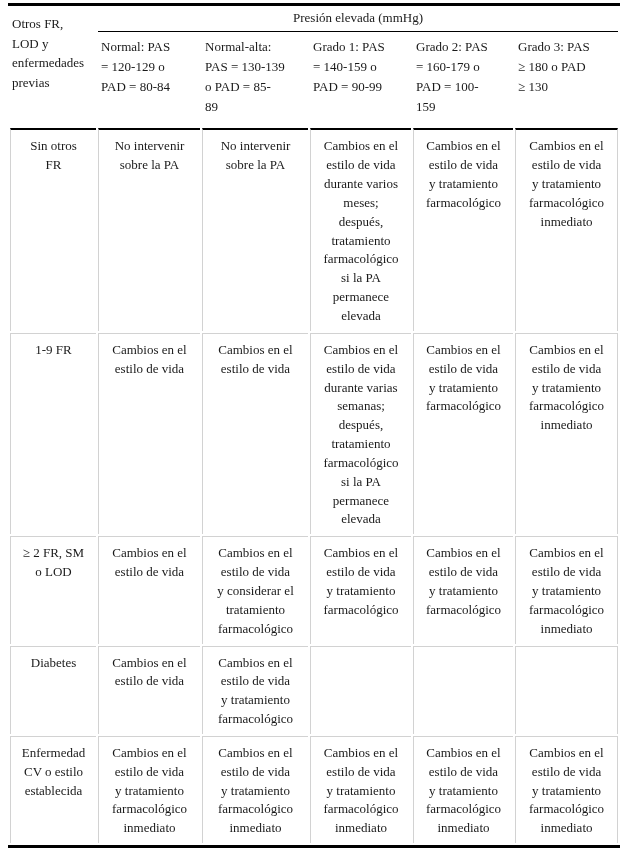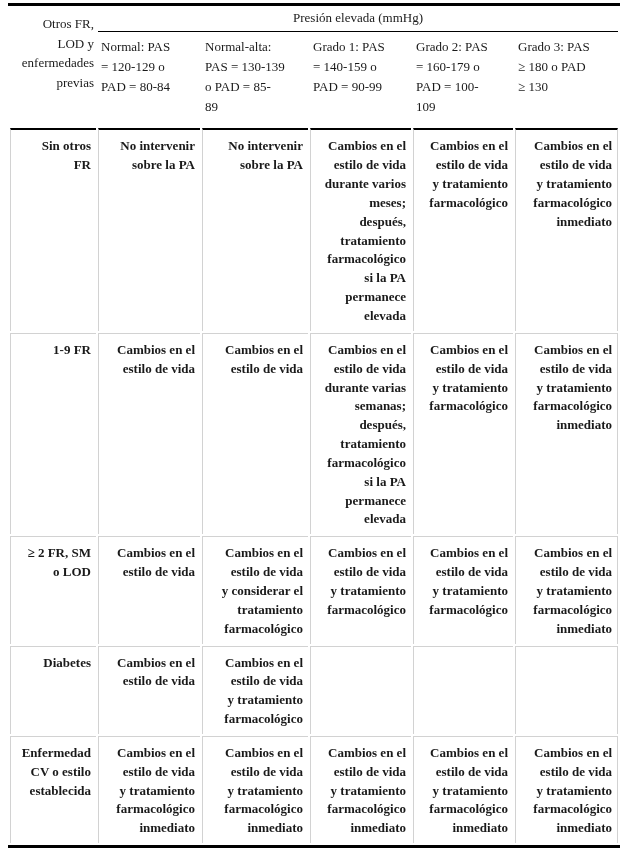--- a/index.html
+++ b/index.html
@@ -32,39 +32,38 @@
     font-size: 13px;
     color: var(--text);
   }
   th, td {
     font-weight: normal;
     vertical-align: top;
     white-space: pre-line;
     line-height: 1.45;
   }
   th.corner {
-    text-align: right;
+    text-align: left;
     padding: 6px 2px;
     line-height: 1.5;
   }
   th.group {
     text-align: center;
     padding: 1px 4px 3px 4px;
     border-bottom: 1px solid var(--rule);
   }
   th.sub {
     text-align: left;
     padding: 3px 3px 9px 3px;
     line-height: 1.55;
   }
   td {
-    text-align: right;
+    text-align: center;
     padding: 7px 5px 5px 5px;
     border-left: 1px solid var(--grid);
-    font-weight: bold;
   }
   td.last { border-right: 1px solid var(--grid); }
   tr.first-body td { border-top: 2px solid var(--rule); }
   tbody tr + tr td { border-top: 1px solid var(--grid); }
 </style>
 </head>
 <body>
 
 <div class="page">
   <table class="bp-table">
@@ -91,21 +90,21 @@
         <th class="sub">Normal-alta:
 PAS = 130-139
 o PAD = 85-
 89</th>
         <th class="sub">Grado 1: PAS
 = 140-159 o
 PAD = 90-99</th>
         <th class="sub">Grado 2: PAS
 = 160-179 o
 PAD = 100-
-109</th>
+159</th>
         <th class="sub">Grado 3: PAS
 ≥ 180 o PAD
 ≥ 130</th>
       </tr>
     </thead>
     <tbody>
       <tr class="first-body">
         <td>Sin otros
 FR</td>
         <td>No intervenir

